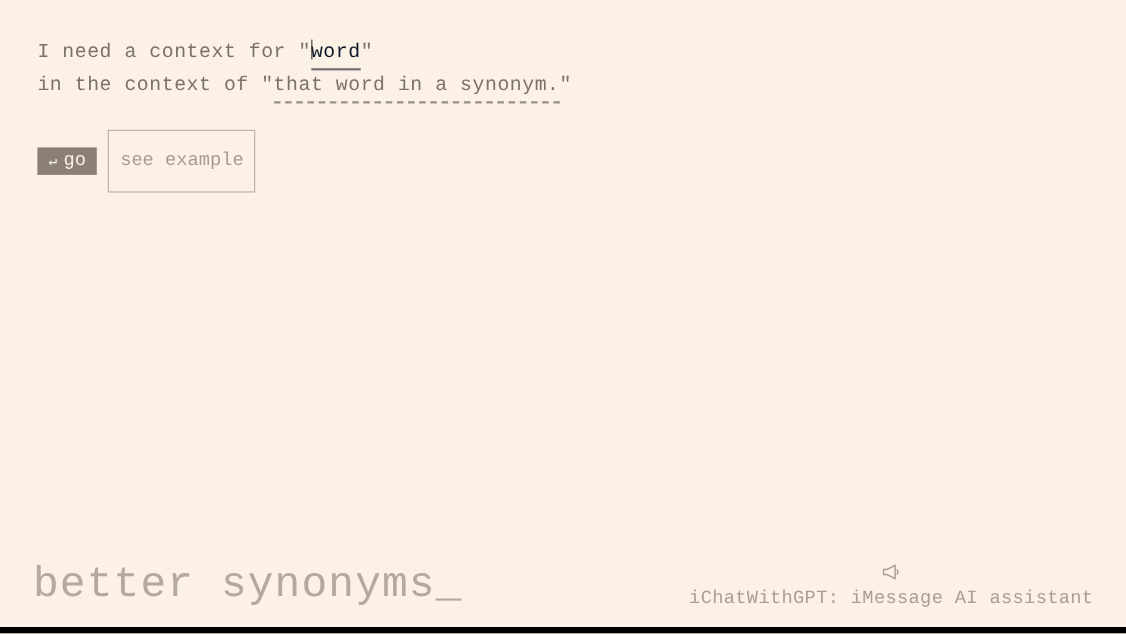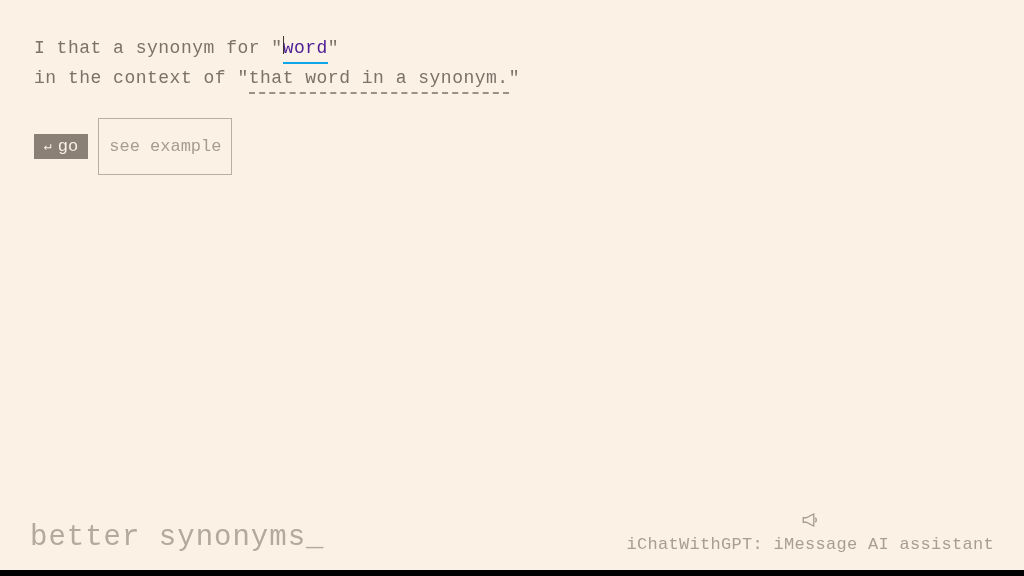--- a/index.html
+++ b/index.html
@@ -26,23 +26,23 @@
     }
     .input-underline {
       display: inline-block;
       border-bottom: 2px dashed #9b9186;
       padding-bottom: 0px;
       color: #7c7268;
       min-width: 20px;
     }
     .input-solid {
       display: inline-block;
-      border-bottom: 2px solid #0ea5e9;
+      border-bottom: 2px solid #737373;
       padding-bottom: 0px;
-      color: #4c1d95;
+      color: #0f172a;
       min-width: 20px;
       position: relative;
     }
     .cursor {
       position: absolute;
       left: 0;
       top: 2px;
       width: 1px;
       height: 18px;
       background-color: #3a3530;
@@ -81,21 +81,21 @@
     .footer {
       position: absolute;
       bottom: 22px;
       left: 30px;
       right: 30px;
       display: flex;
       justify-content: space-between;
       align-items: flex-end;
     }
     .site-title {
-      font-size: 29px;
+      font-size: 39px;
       color: #b3a99c;
       letter-spacing: 1px;
       font-weight: normal;
     }
     .title-cursor {
       color: #b3a99c;
     }
     .promo {
       font-size: 17px;
       color: #a89e91;
@@ -117,21 +117,21 @@
       right: 0;
       height: 6px;
       background-color: #000;
     }
   </style>
 </head>
 <body>
 
 <div class="content">
   <div class="prompt-line">
-    <span>I that a synonym for "</span><span class="input-solid"><span class="cursor"></span><span>word</span></span><span>"</span>
+    <span>I need a context for "</span><span class="input-solid"><span class="cursor"></span><span>word</span></span><span>"</span>
   </div>
   <div class="prompt-line">
     <span>in the context of "</span><span class="input-underline">that word in a synonym.</span><span>"</span>
   </div>
   <div class="buttons">
     <button class="btn-go">
       <span class="enter-icon">↵</span>
       <span>go</span>
     </button>
     <button class="btn-example">see example</button>

